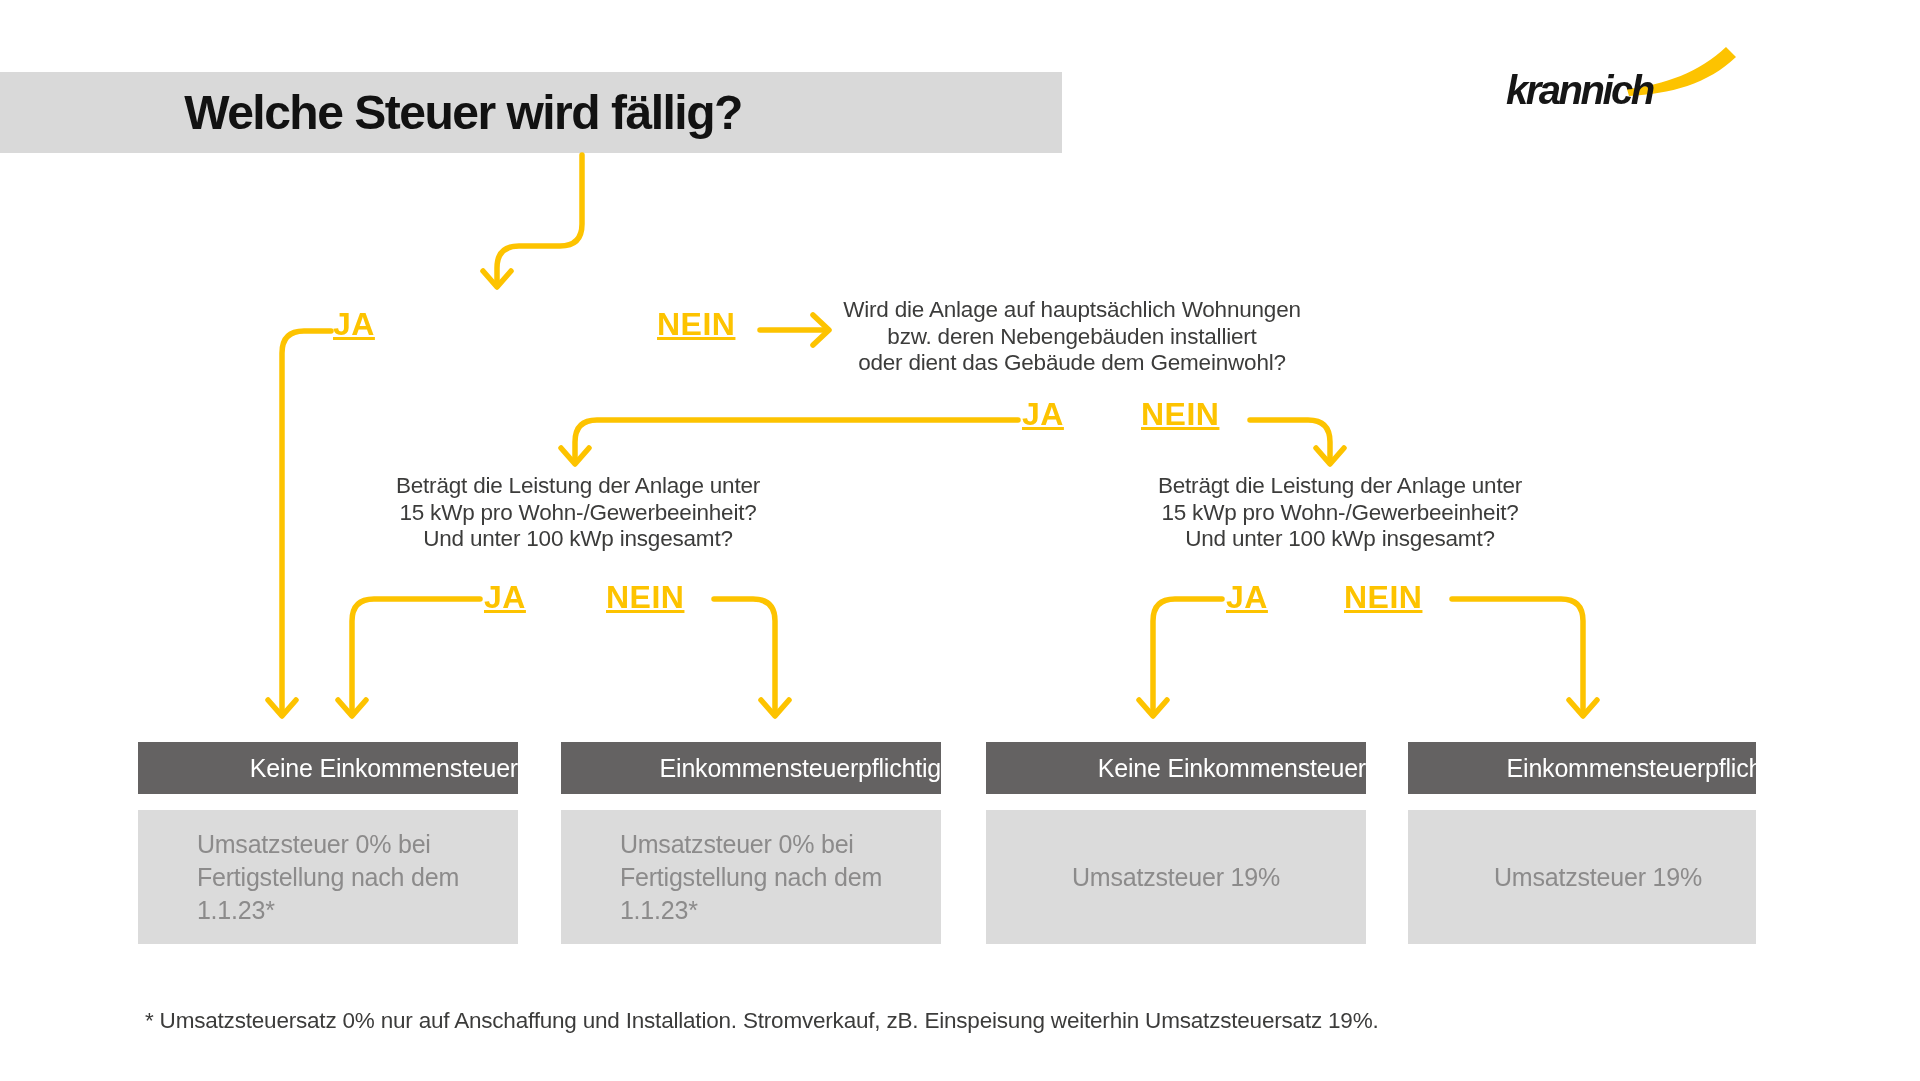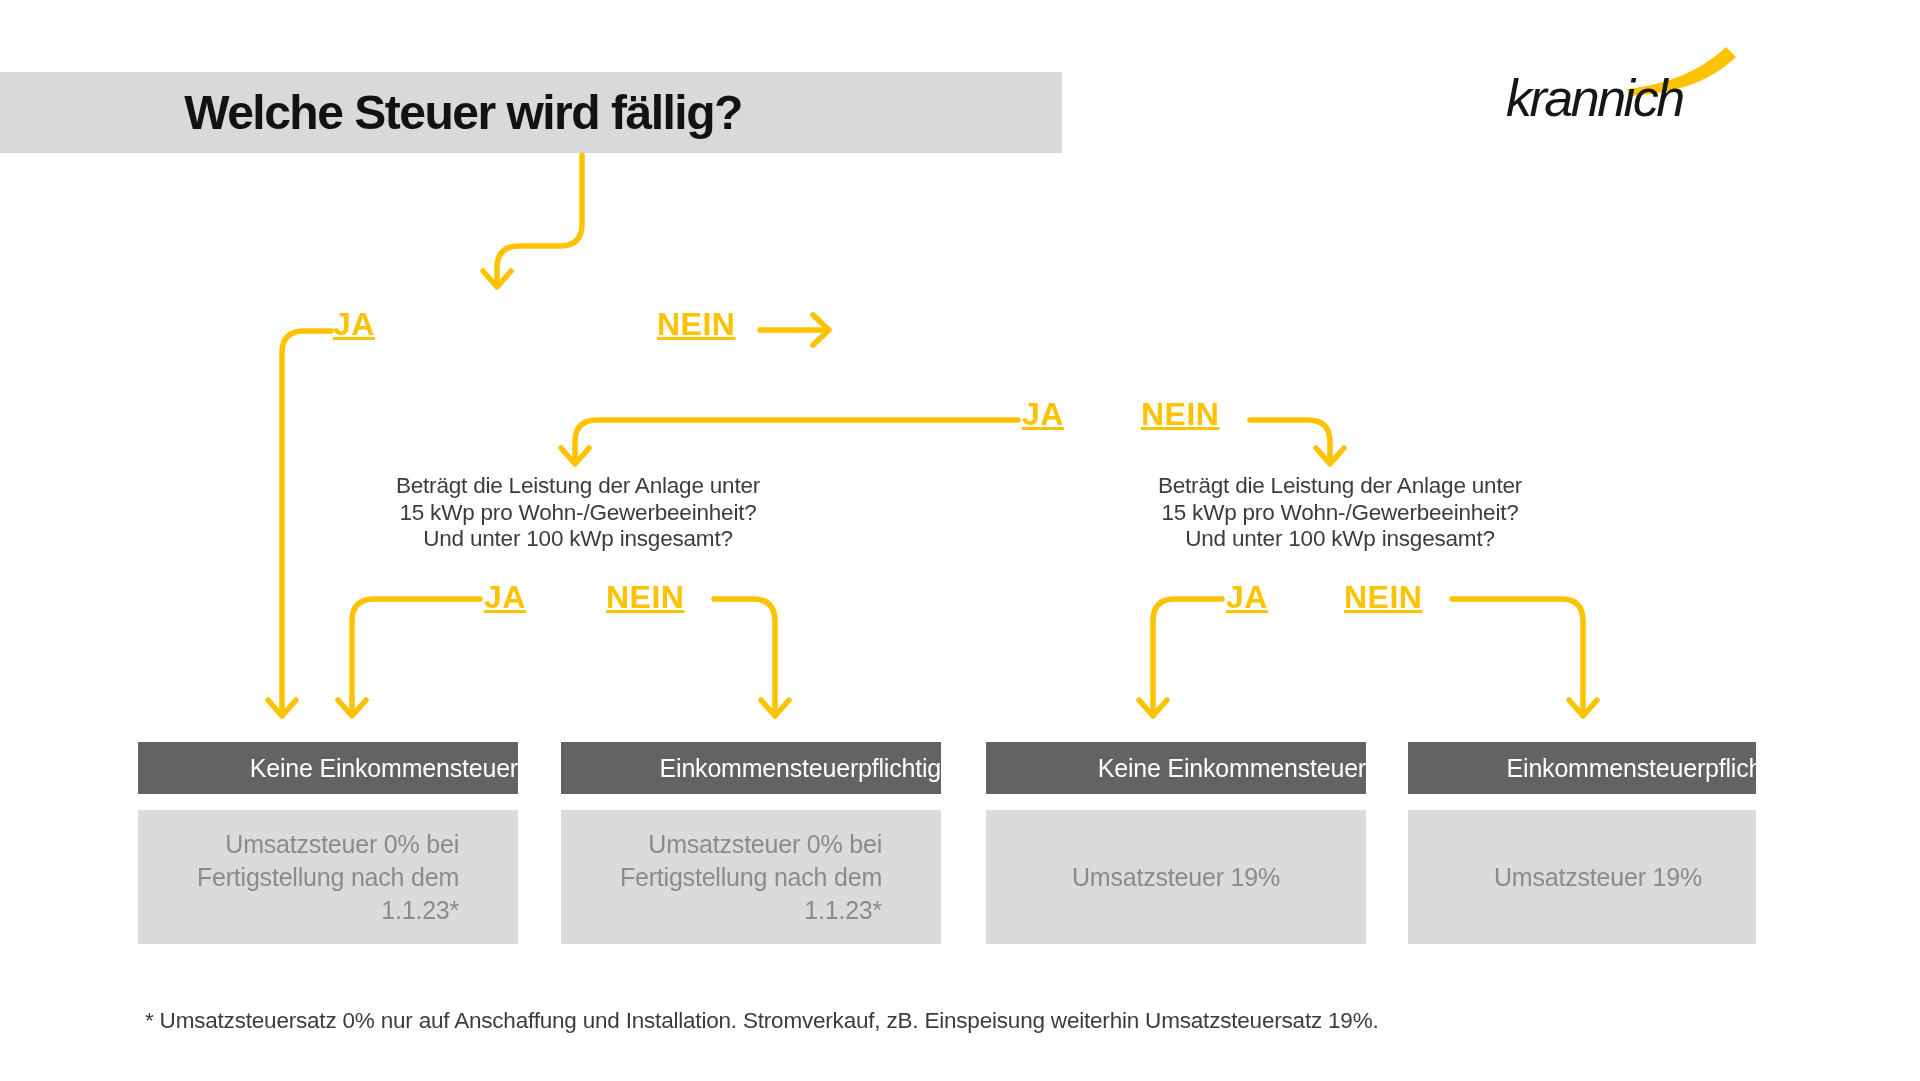--- a/index.html
+++ b/index.html
@@ -17,21 +17,21 @@
   }
   
   .banner{position:absolute;left:0;top:72px;width:1062px;height:81px;background:var(--banner);}
   .banner h1{
     margin:0;height:81px;line-height:81px;text-align:center;padding-right:136px;
     font-size:48px;font-weight:bold;letter-spacing:-1.5px;color:#121212;
   }
   
   .logo{position:absolute;left:1498px;top:34px;width:280px;height:120px;color:#161616;}
   .logo-text{
-    position:absolute;left:8px;top:34px;font-size:52px;font-weight:normal;font-style:italic;
+    position:absolute;left:8px;top:34px;font-size:40px;font-weight:bold;font-style:italic;
     letter-spacing:-2.5px;color:#161616;
   }
   .swoosh{position:absolute;left:128px;top:10px;width:116px;height:52px;}
   
   .arrows{position:absolute;left:0;top:0;width:1920px;height:1081px;pointer-events:none;color:var(--accent);}
   .arrows path{fill:none;stroke:currentColor;stroke-width:5.5;stroke-linecap:round;stroke-linejoin:round;}
   
   .q{
     position:absolute;font-size:22.5px;line-height:26.5px;color:var(--text_dark);
     text-align:center;white-space:pre-line;letter-spacing:-0.2px;
@@ -50,21 +50,21 @@
   .ja3{left:484px;top:581px;}   .nein3{left:606px;top:581px;}
   .ja4{left:1226px;top:581px;}  .nein4{left:1344px;top:581px;}
   
   .rhead{
     position:absolute;top:742px;height:52px;width:380px;background:var(--box_dark);
     color:#ffffff;font-size:25px;text-align:right;line-height:52px;letter-spacing:-0.2px;
   }
   .rbody{
     position:absolute;top:810px;height:134px;width:380px;background:var(--box_light);
     color:var(--text_muted);font-size:25px;line-height:33px;display:flex;align-items:center;
-    justify-content:center;text-align:right;white-space:pre-line;letter-spacing:-0.2px;
+    justify-content:center;text-align:left;white-space:pre-line;letter-spacing:-0.2px;
   }
   .c1{left:138px;} .c2{left:561px;} .c3{left:986px;} .c4{left:1408px;}
   
   .footnote{
     position:absolute;left:145px;top:1008px;font-size:22.5px;color:var(--text_dark);
     letter-spacing:-0.2px;
   }
 </style>
 </head>
 <body>
@@ -114,20 +114,23 @@
     <g>
       <path d="M1222 599 L1175 599 Q1153 599 1153 621 L1153 713"></path>
       <path d="M1139 700 L1153 716 L1167 700"></path>
     </g>
     <g>
       <path d="M1452 599 L1561 599 Q1583 599 1583 621 L1583 713"></path>
       <path d="M1569 700 L1583 716 L1597 700"></path>
     </g>
   </svg>
 
+  <div class="q q2">Wird die Anlage auf hauptsächlich Wohnungen
+bzw. deren Nebengebäuden installiert
+oder dient das Gebäude dem Gemeinwohl?</div>
   <div class="q q3">Beträgt die Leistung der Anlage unter
 15 kWp pro Wohn-/Gewerbeeinheit?
 Und unter 100 kWp insgesamt?</div>
   <div class="q q4">Beträgt die Leistung der Anlage unter
 15 kWp pro Wohn-/Gewerbeeinheit?
 Und unter 100 kWp insgesamt?</div>
 
   <span class="lbl ja1">JA</span>
   <span class="lbl nein1">NEIN</span>
   <span class="lbl ja2">JA</span>

